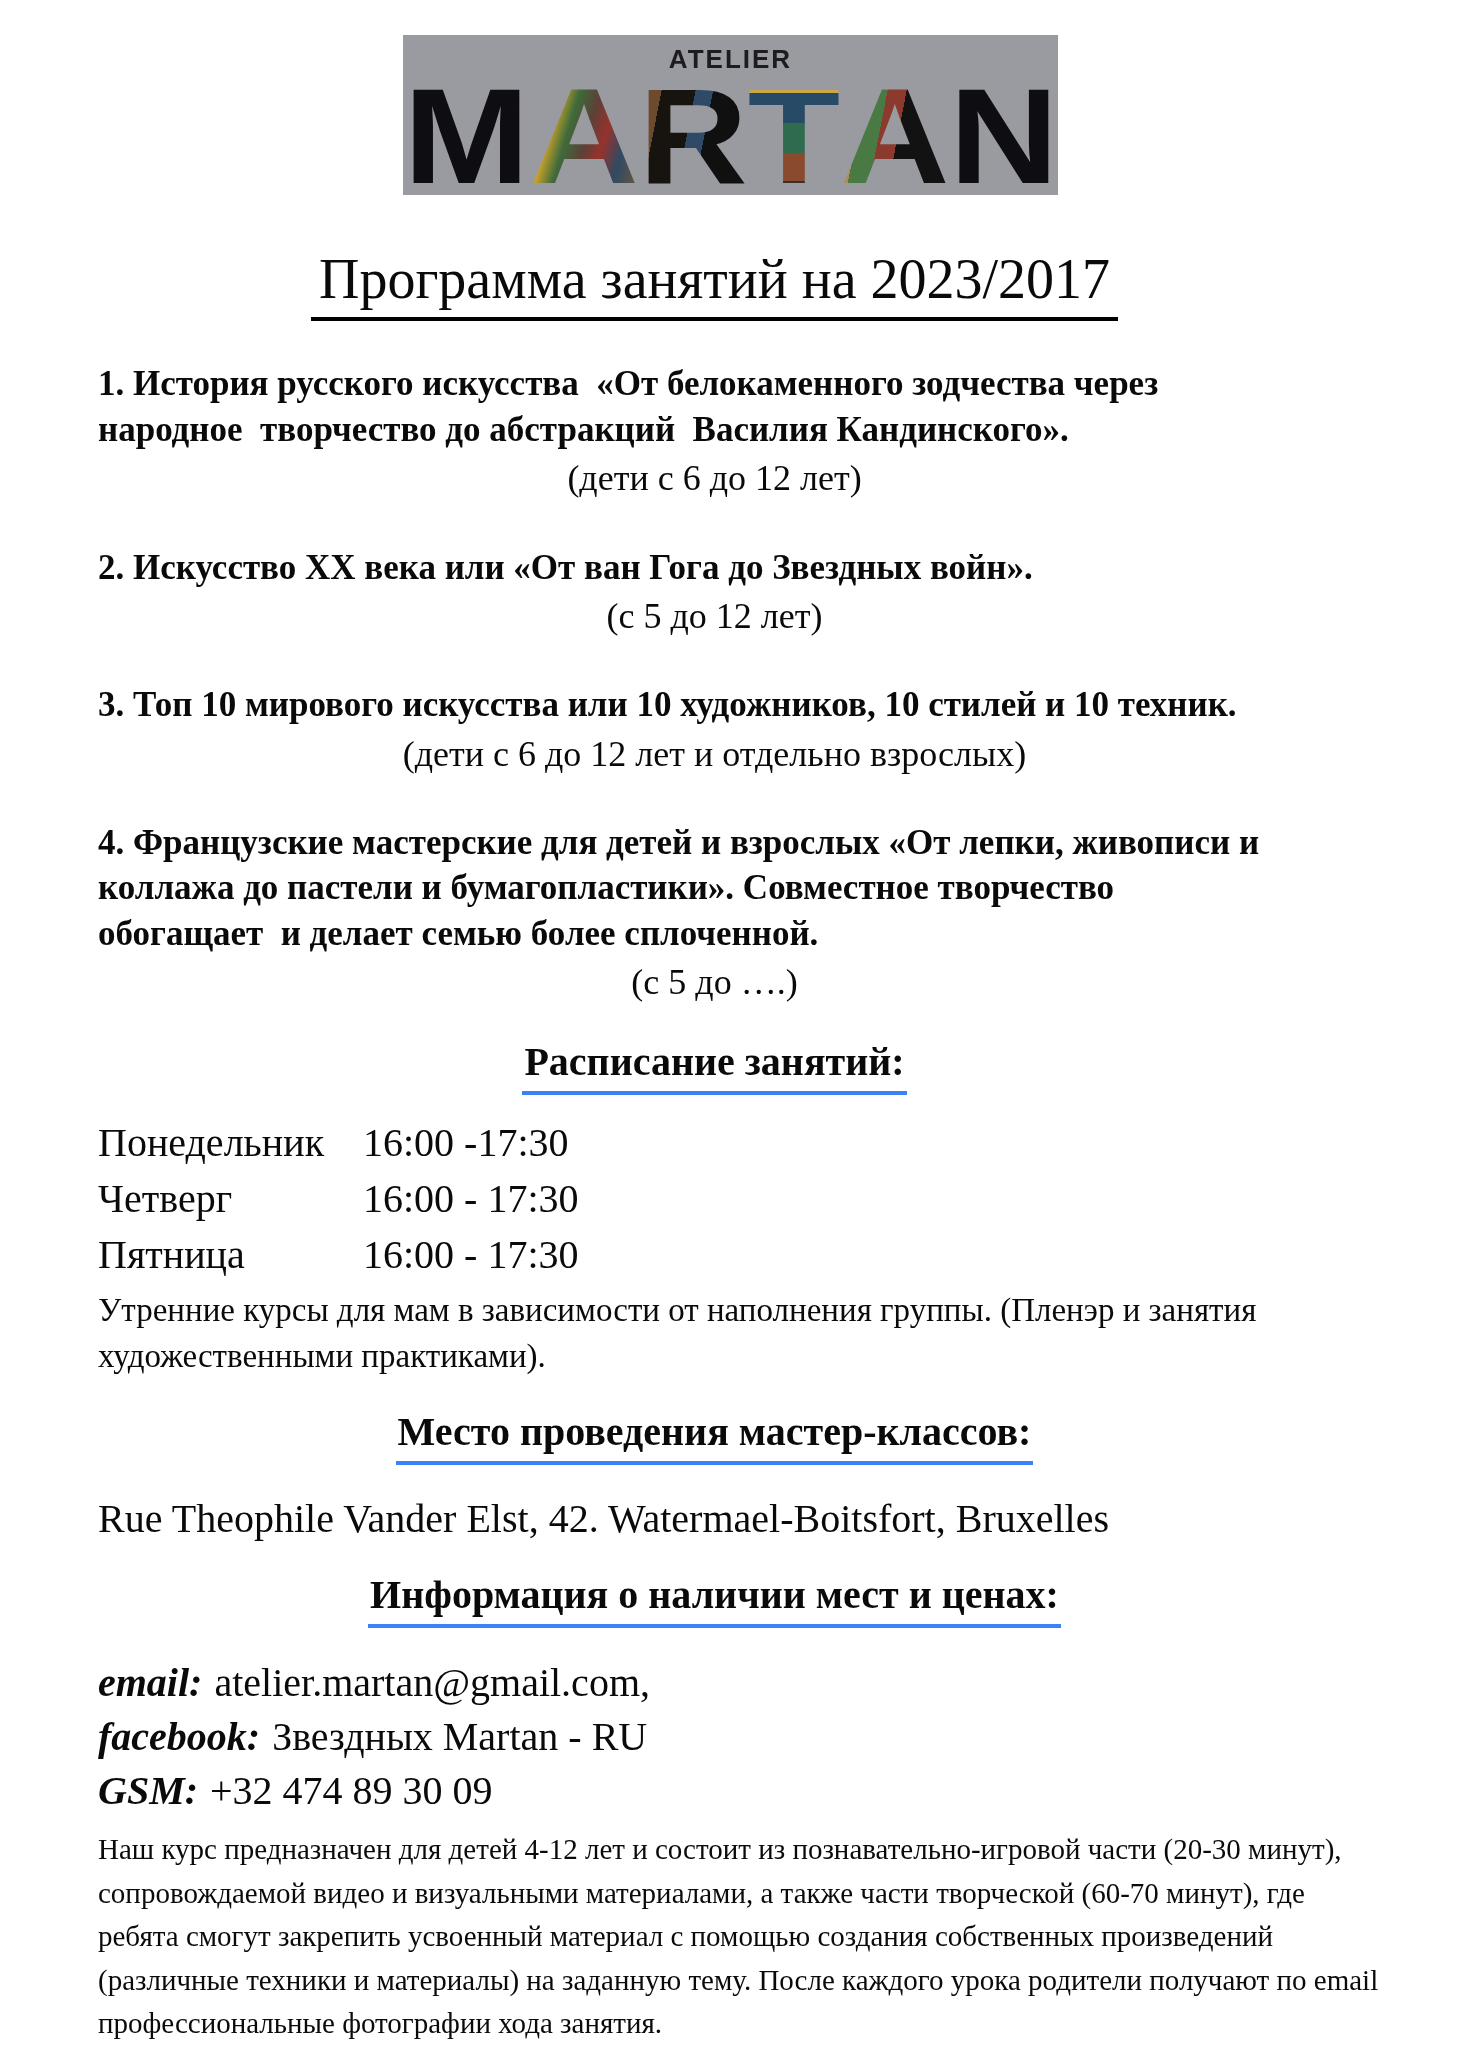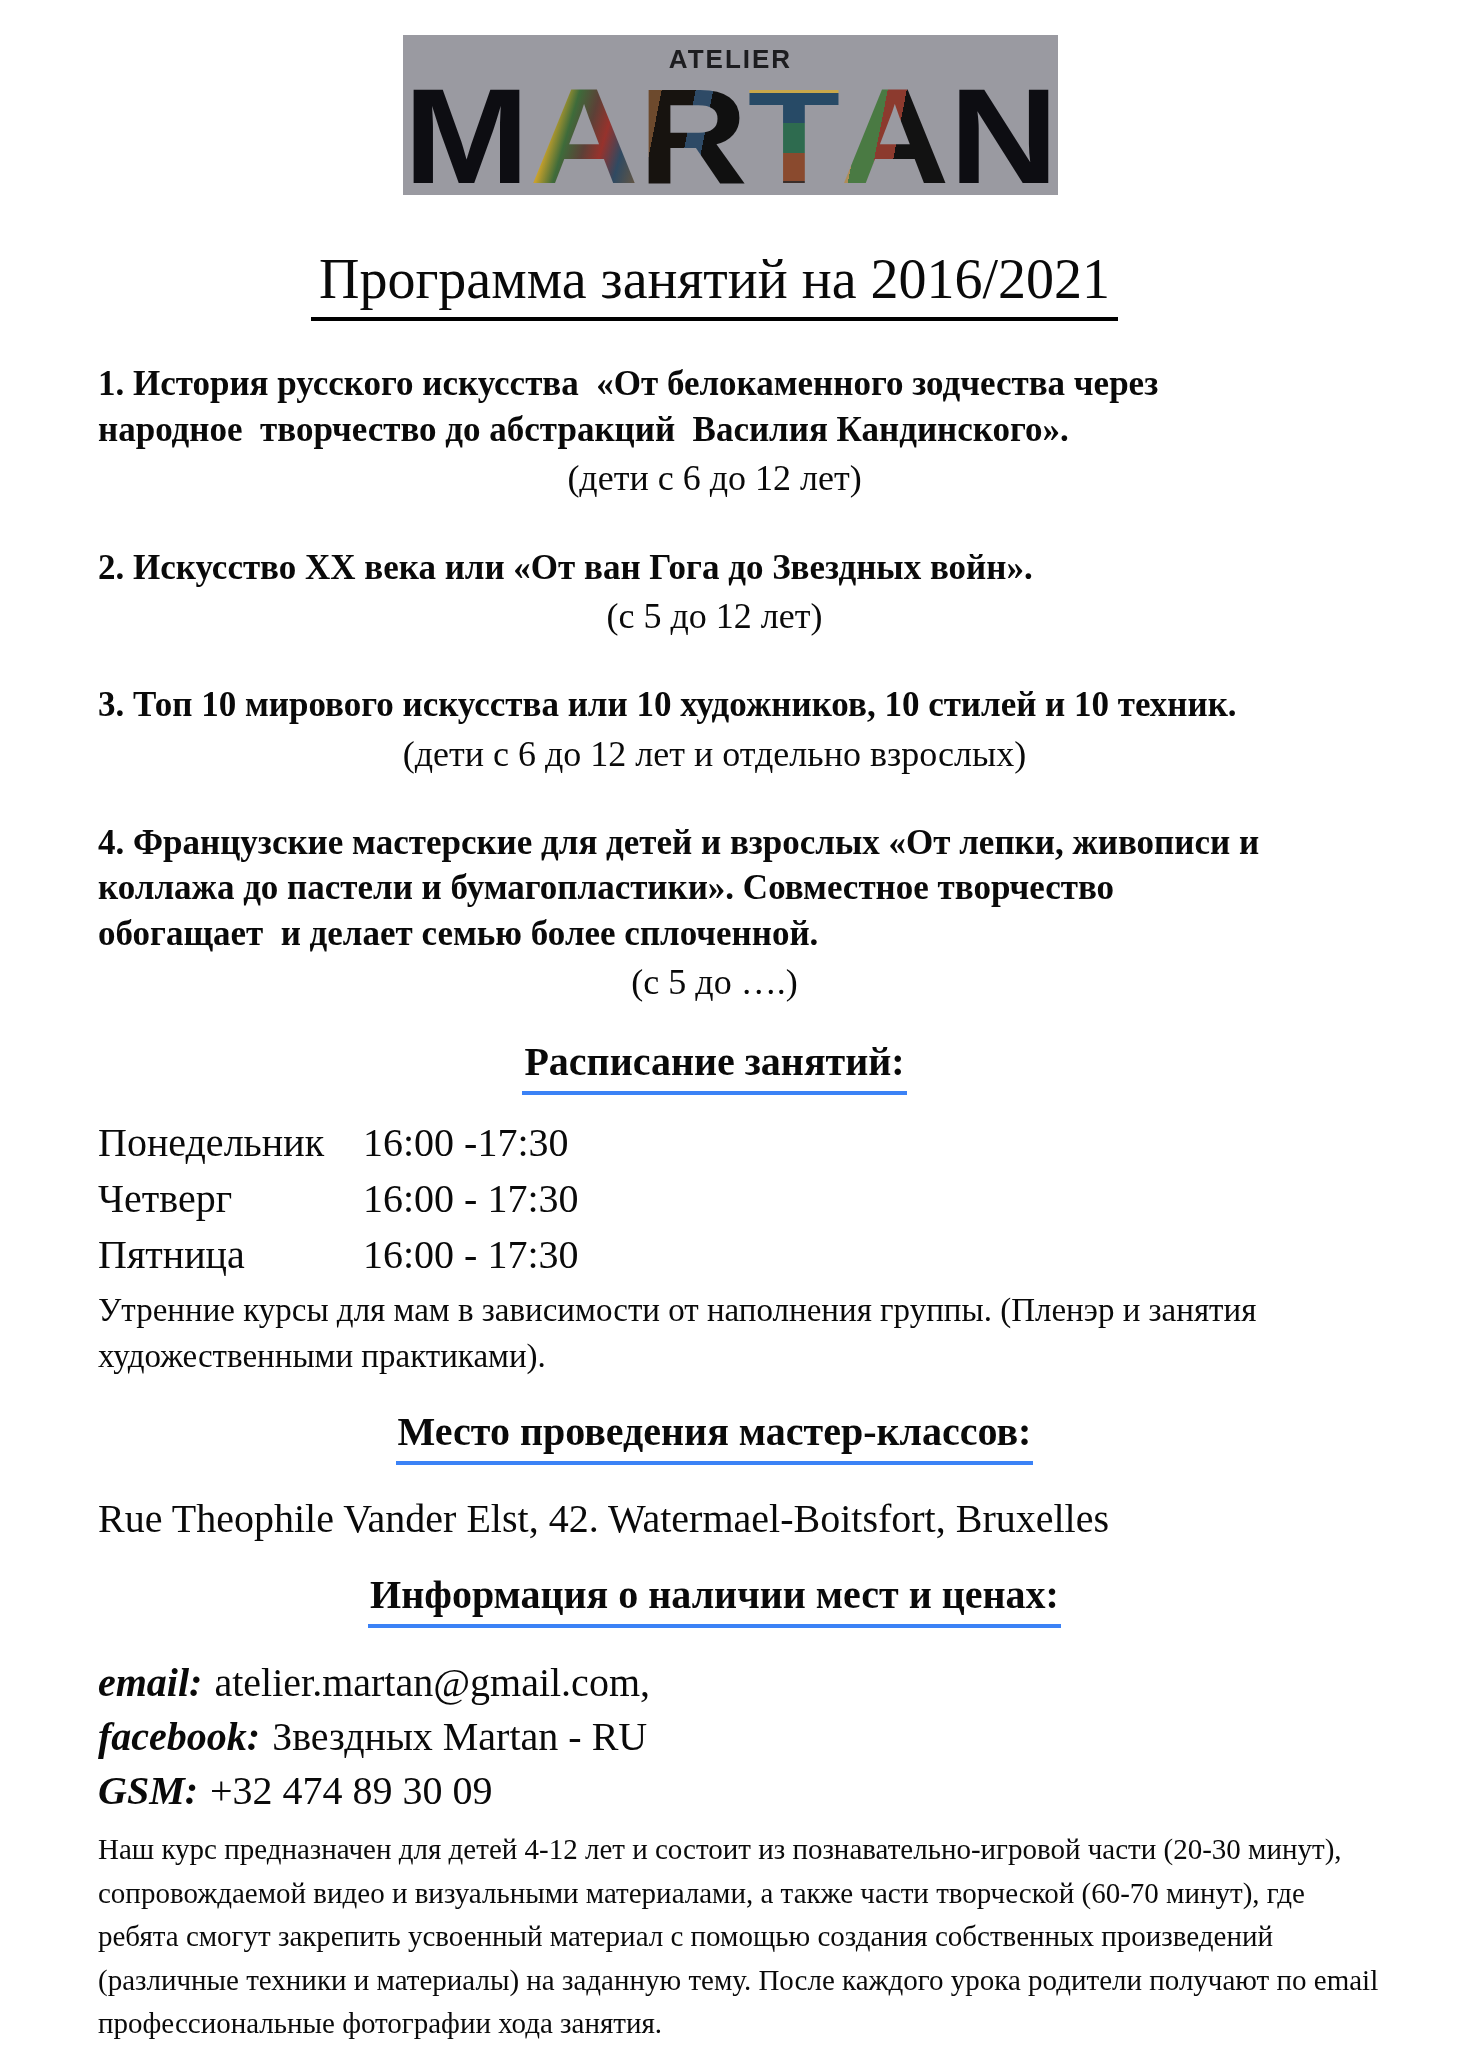--- a/index.html
+++ b/index.html
@@ -73,21 +73,21 @@
   <div class="logo">
     <div class="logo-atelier">ATELIER</div>
     <div class="logo-martan">
       <span class="ml m-solid">M</span><span class="ml m-a1">A</span><span class="ml m-r">R</span><span class="ml m-t">T</span><span class="ml m-a2">A</span><span class="ml m-solid">N</span>
     </div>
   </div>
 
   <div class="content">
 
     <div class="title-wrap">
-      <span class="u-title">Программа занятий на 2016/2021</span>
+      <span class="u-title">Программа занятий на 2023/2017</span>
     </div>
 
     <div class="item">1. История русского искусства  «От белокаменного зодчества через
 народное  творчество до абстракций  Василия Кандинского».</div>
     <div class="ages">(дети с 6 до 12 лет)</div>
 
     <div class="item">2. Искусство XX века или «От ван Гога до Звездных войн».</div>
     <div class="ages">(с 5 до 12 лет)</div>
 
     <div class="item">3. Топ 10 мирового искусства или 10 художников, 10 стилей и 10 техник.</div>

